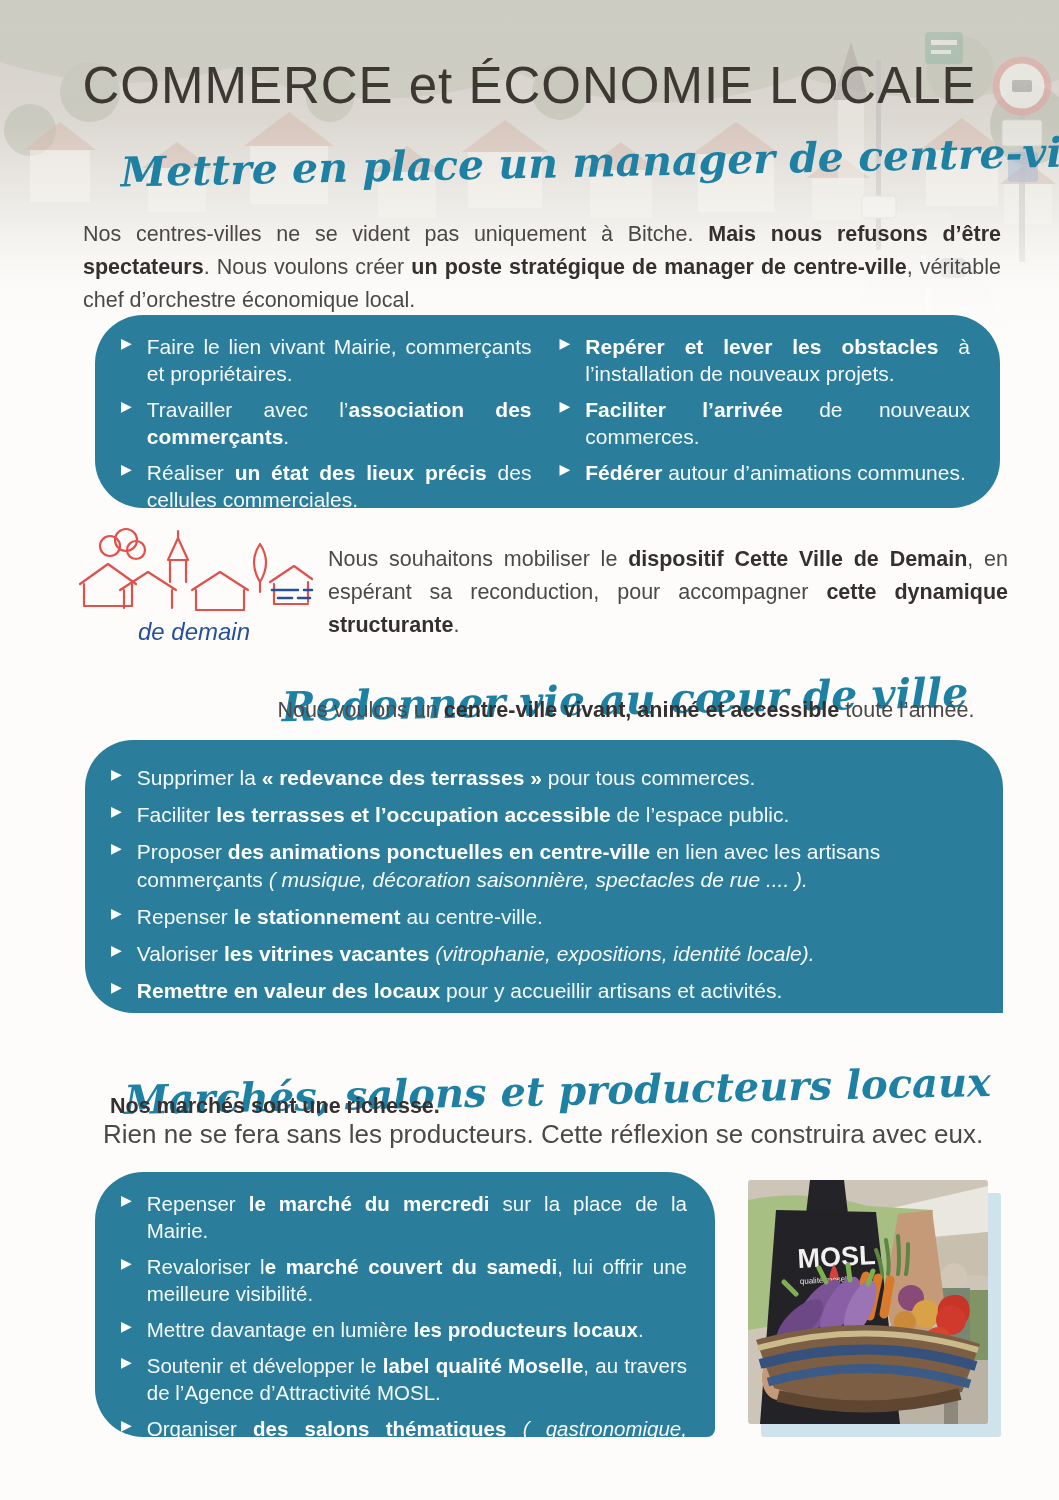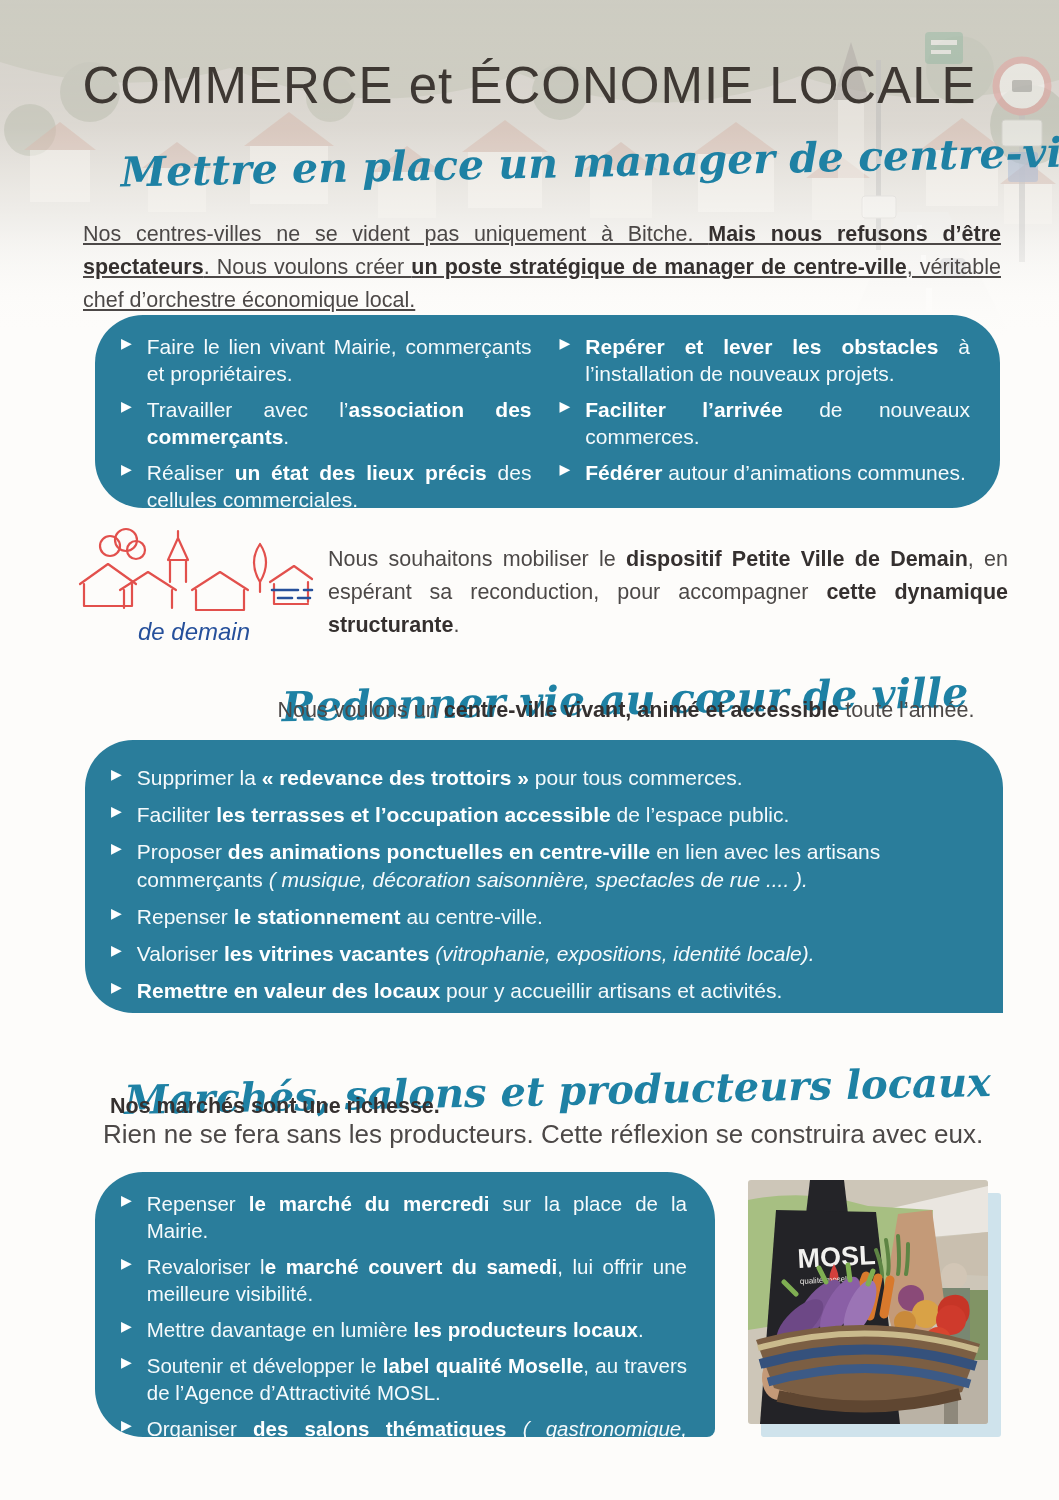--- a/index.html
+++ b/index.html
@@ -17,21 +17,21 @@
       rgba(255,255,255,.62) 68%,rgba(253,252,250,.95) 93%,#fdfcfa 100%);}
   .hero-title{position:absolute;top:56px;left:0;width:100%;text-align:center;margin:0;
     font-size:51px;font-weight:400;letter-spacing:1px;color:#3e3833;white-space:nowrap;}
   .script{font-family:"DejaVu Serif",serif;font-style:italic;font-weight:700;
     color:#1e81a4;white-space:nowrap;transform:rotate(-1.2deg);}
   .hero-subtitle{position:absolute;top:138px;left:120px;width:1000px;text-align:center;
     font-size:41px;}
 
   
   .intro{position:absolute;left:83px;top:218px;width:918px;margin:0;
-    font-size:21.5px;line-height:33px;text-align:justify;color:#4c4847;text-decoration:underline;}
+    font-size:21.5px;line-height:33px;text-align:justify;color:#4c4847;}
   .s-b{font-weight:700;color:#35302f;}
   .s-i{font-style:italic;}
 
   
   .teal-box{position:absolute;background:#2a7d9b;color:#f5fafc;font-size:21px;overflow:hidden;}
   .teal-box .s-b{color:#ffffff;}
   .teal-box ul{list-style:none;margin:0;padding:0;}
   .bullet{display:flex;gap:15px;margin-bottom:9px;}
   .tri{flex:0 0 auto;font-size:14px;color:#ffffff;padding-top:3px;line-height:1;}
   .bt{flex:1;}
@@ -182,30 +182,30 @@
         <path d="M186,56 q-12,-20 0,-38 q12,18 0,38 Z M186,56 V66"></path>
         <path d="M196,56 L220,40 L238,53 M200,58 V78 M234,56 V76 M200,78 H234"></path>
       </g>
       <g stroke="#26509b" stroke-width="2.6" stroke-linecap="round">
         <path d="M198,64 H224 M230,64 H238"></path>
         <path d="M204,72 H218 M224,72 H236"></path>
       </g>
     </svg>
     <div class="pvd-line2">de demain</div>
   </div>
-  <p class="pvd-text"><span class="">Nous souhaitons mobiliser le </span><span class="s-b">dispositif Petite Ville de Demain</span><span class="">, en espérant sa reconduction, pour accompagner </span><span class="s-b">cette dynamique structurante</span><span class="">.</span></p>
+  <p class="pvd-text"><span class="">Nous souhaitons mobiliser le </span><span class="s-b">dispositif Cette Ville de Demain</span><span class="">, en espérant sa reconduction, pour accompagner </span><span class="s-b">cette dynamique structurante</span><span class="">.</span></p>
 
   <h2 class="script h2-1">Redonner vie au cœur de ville</h2>
   <p class="lead2"><span class="">Nous voulons un </span><span class="s-b">centre-ville vivant, animé et accessible</span><span class=""> toute l’année.</span></p>
 
   <section class="teal-box box2">
     <ul>
       <li class="bullet">
         <span class="tri">▶</span>
-        <span class="bt"><span class="">Supprimer la </span><span class="s-b">« redevance des trottoirs »</span><span class=""> pour tous commerces.</span></span>
+        <span class="bt"><span class="">Supprimer la </span><span class="s-b">« redevance des terrasses »</span><span class=""> pour tous commerces.</span></span>
         </li>
       <li class="bullet">
         <span class="tri">▶</span>
         <span class="bt"><span class="">Faciliter </span><span class="s-b">les terrasses et l’occupation accessible</span><span class=""> de l’espace public.</span></span>
         </li>
       <li class="bullet">
         <span class="tri">▶</span>
         <span class="bt"><span class="">Proposer </span><span class="s-b">des animations ponctuelles en centre-ville</span><span class=""> en lien avec les artisans commerçants </span><span class="s-i">( musique, décoration saisonnière, spectacles de rue .... ).</span></span>
         </li>
       <li class="bullet">

